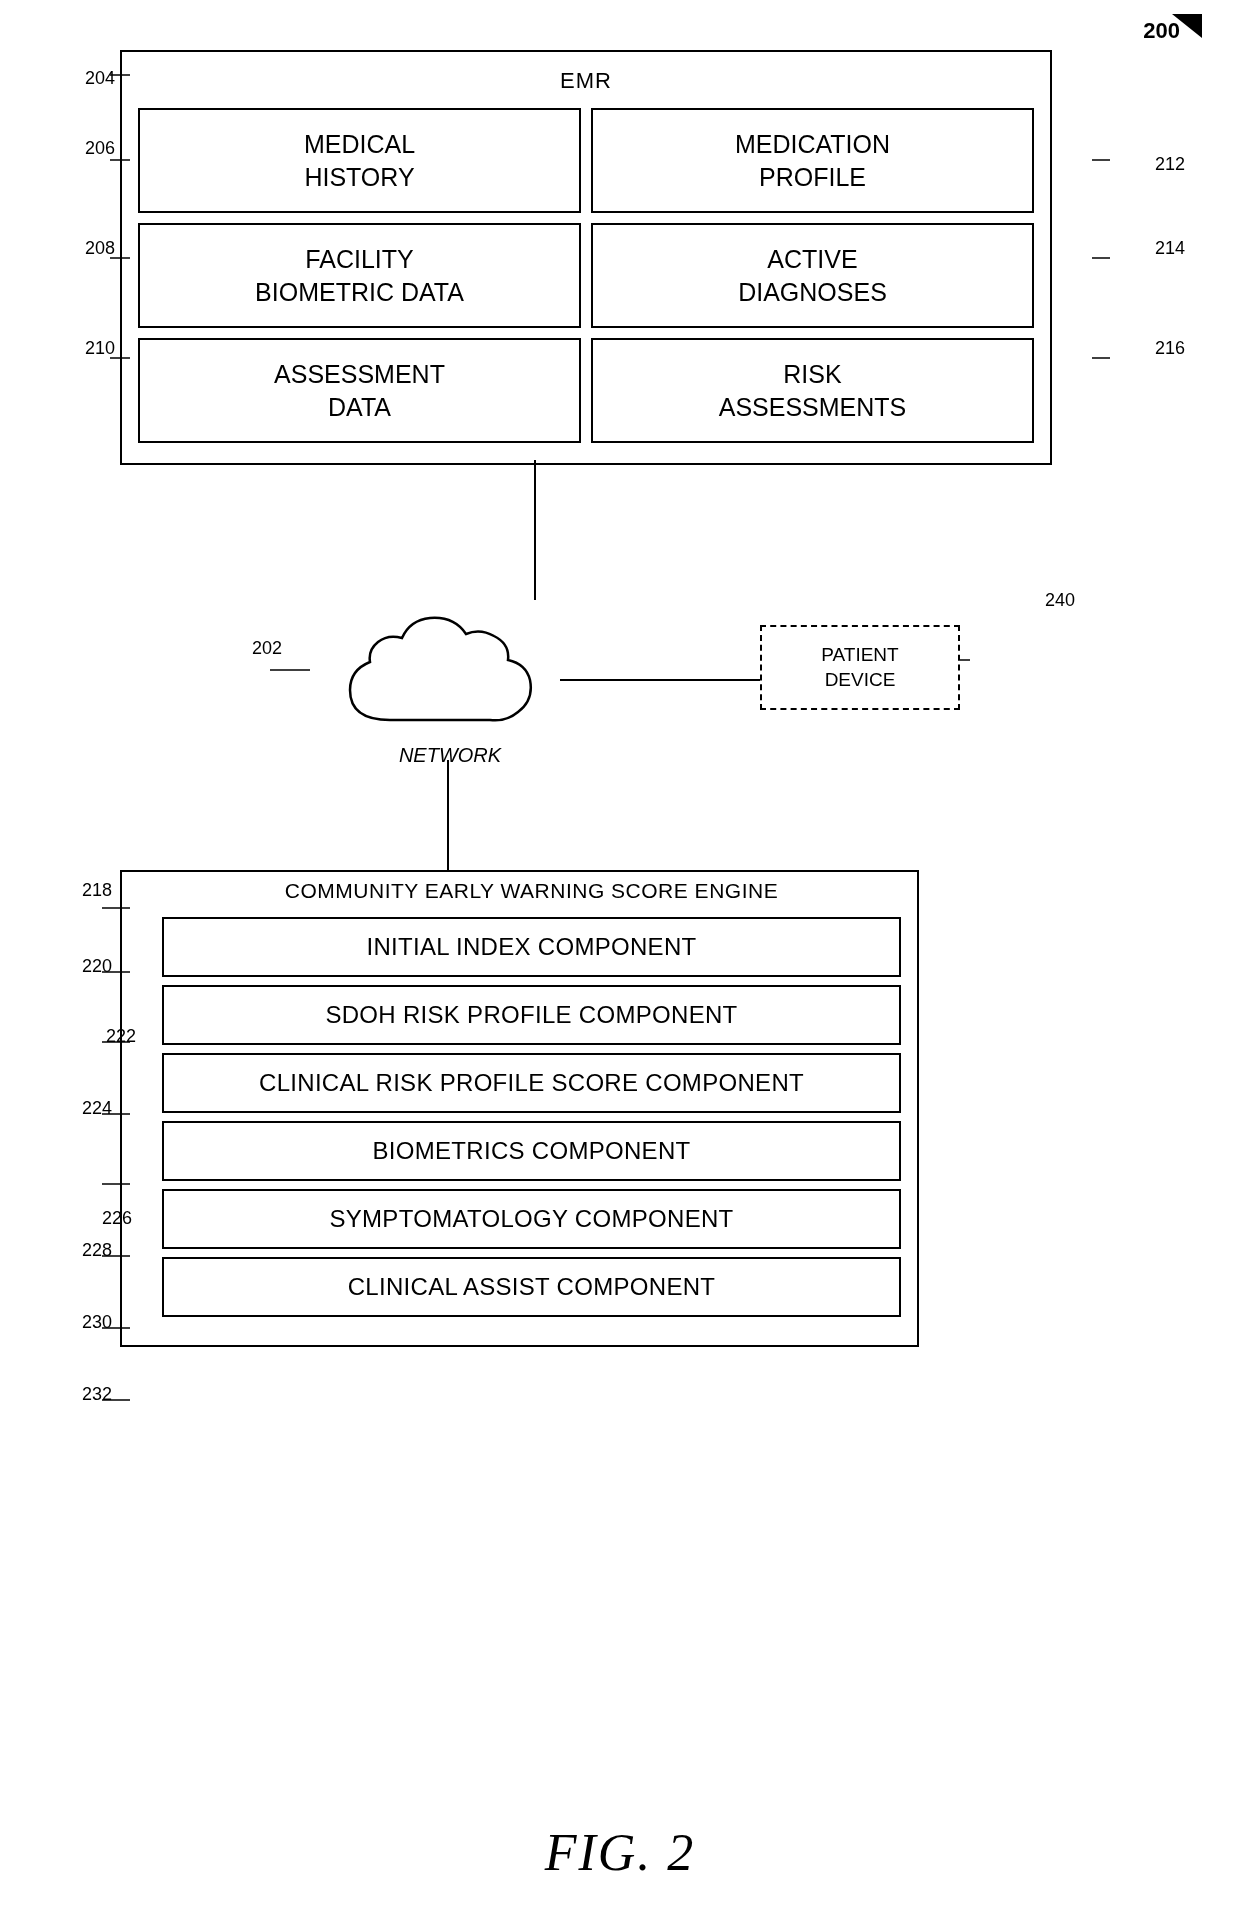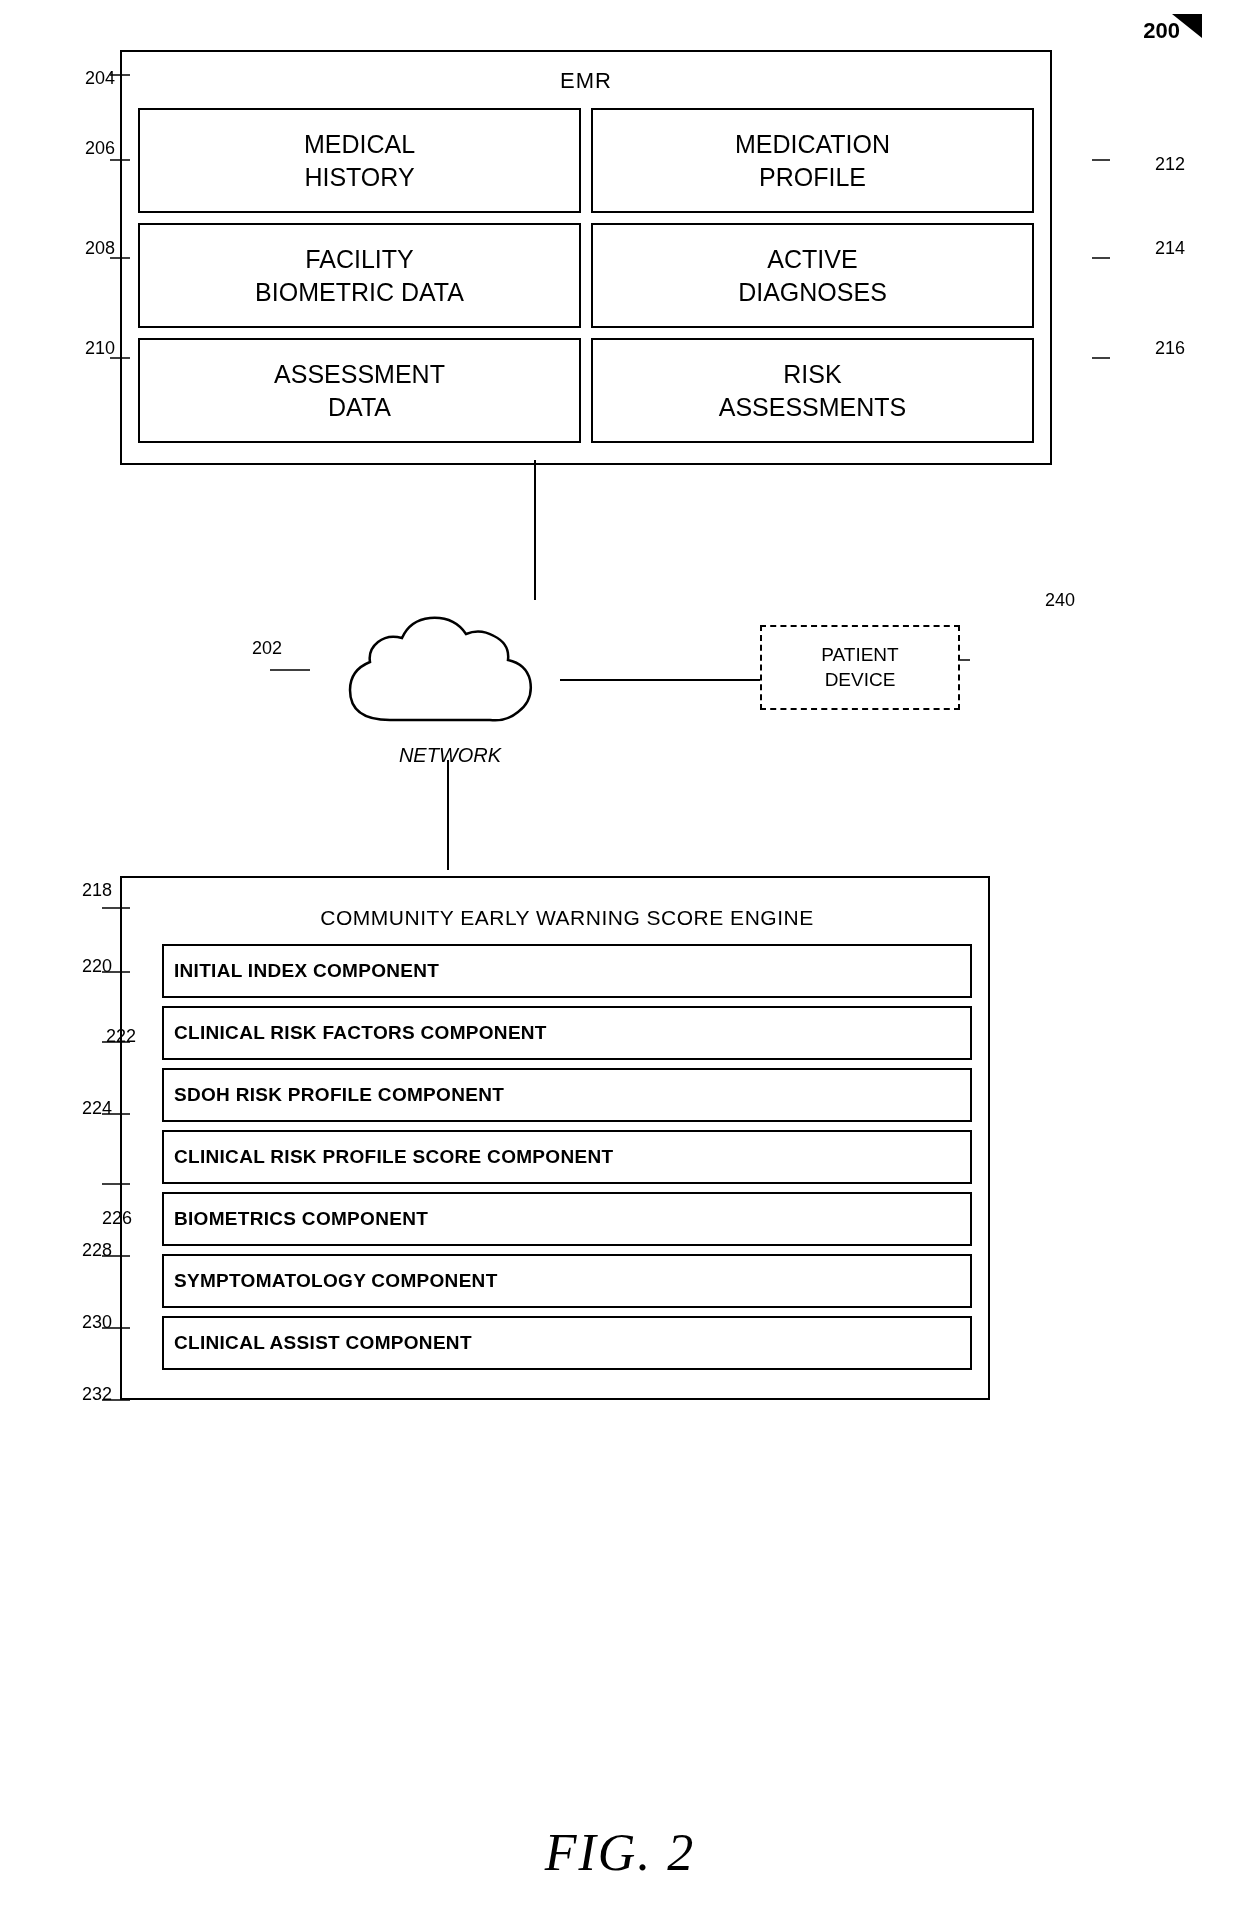--- a/index.html
+++ b/index.html
@@ -116,40 +116,39 @@
       text-align: center;
       font-size: 19px;
       line-height: 1.3;
     }
 
     
     .cews-outer {
       position: absolute;
       top: 870px;
       left: 120px;
-      width: 870px;
-      border: 2px solid #000;
-      padding: 28px 16px 20px 40px;
-      margin-top: 6px;
+      width: 799px;
+      border: 2px solid #000;
+      padding: 7px 16px 20px 40px;
     }
 
     .cews-title {
       font-size: 21px;
       font-weight: normal;
       margin-bottom: 14px;
       text-align: center;
       letter-spacing: 0.5px;
     }
 
     .cews-row {
       border: 2px solid #000;
       padding: 14px 10px;
-      text-align: left;
-      font-size: 19px;
-      font-weight: bold;
+      text-align: center;
+      font-size: 24px;
+      font-weight: normal;
       margin-bottom: 8px;
       letter-spacing: 0.3px;
     }
 
     
     .fig-caption {
       position: absolute;
       bottom: 28px;
       left: 50%;
       transform: translateX(-50%);
@@ -200,21 +199,20 @@
   </div>
 
   <div class="ref-label" style="top:638px; left:252px;">202</div>
 
   <div class="patient-device-box">PATIENT<br>DEVICE</div>
   <div class="ref-label" style="top:590px; right:165px;">240</div>
 
   <div class="cews-outer">
     <div class="cews-title">COMMUNITY EARLY WARNING SCORE ENGINE</div>
     <div class="cews-row">INITIAL INDEX COMPONENT</div>
-    <div class="cews-row">CLINICAL RISK FACTORS COMPONENT</div>
     <div class="cews-row">SDOH RISK PROFILE COMPONENT</div>
     <div class="cews-row">CLINICAL RISK PROFILE SCORE COMPONENT</div>
     <div class="cews-row">BIOMETRICS COMPONENT</div>
     <div class="cews-row">SYMPTOMATOLOGY COMPONENT</div>
     <div class="cews-row">CLINICAL ASSIST COMPONENT</div>
   </div>
 
   <div class="ref-label" style="top:880px; left:82px;">218</div>
   <div class="ref-label" style="top:956px; left:82px;">220</div>
   <div class="ref-label" style="top:1026px; left:82px;margin-left:24px;">222</div>

